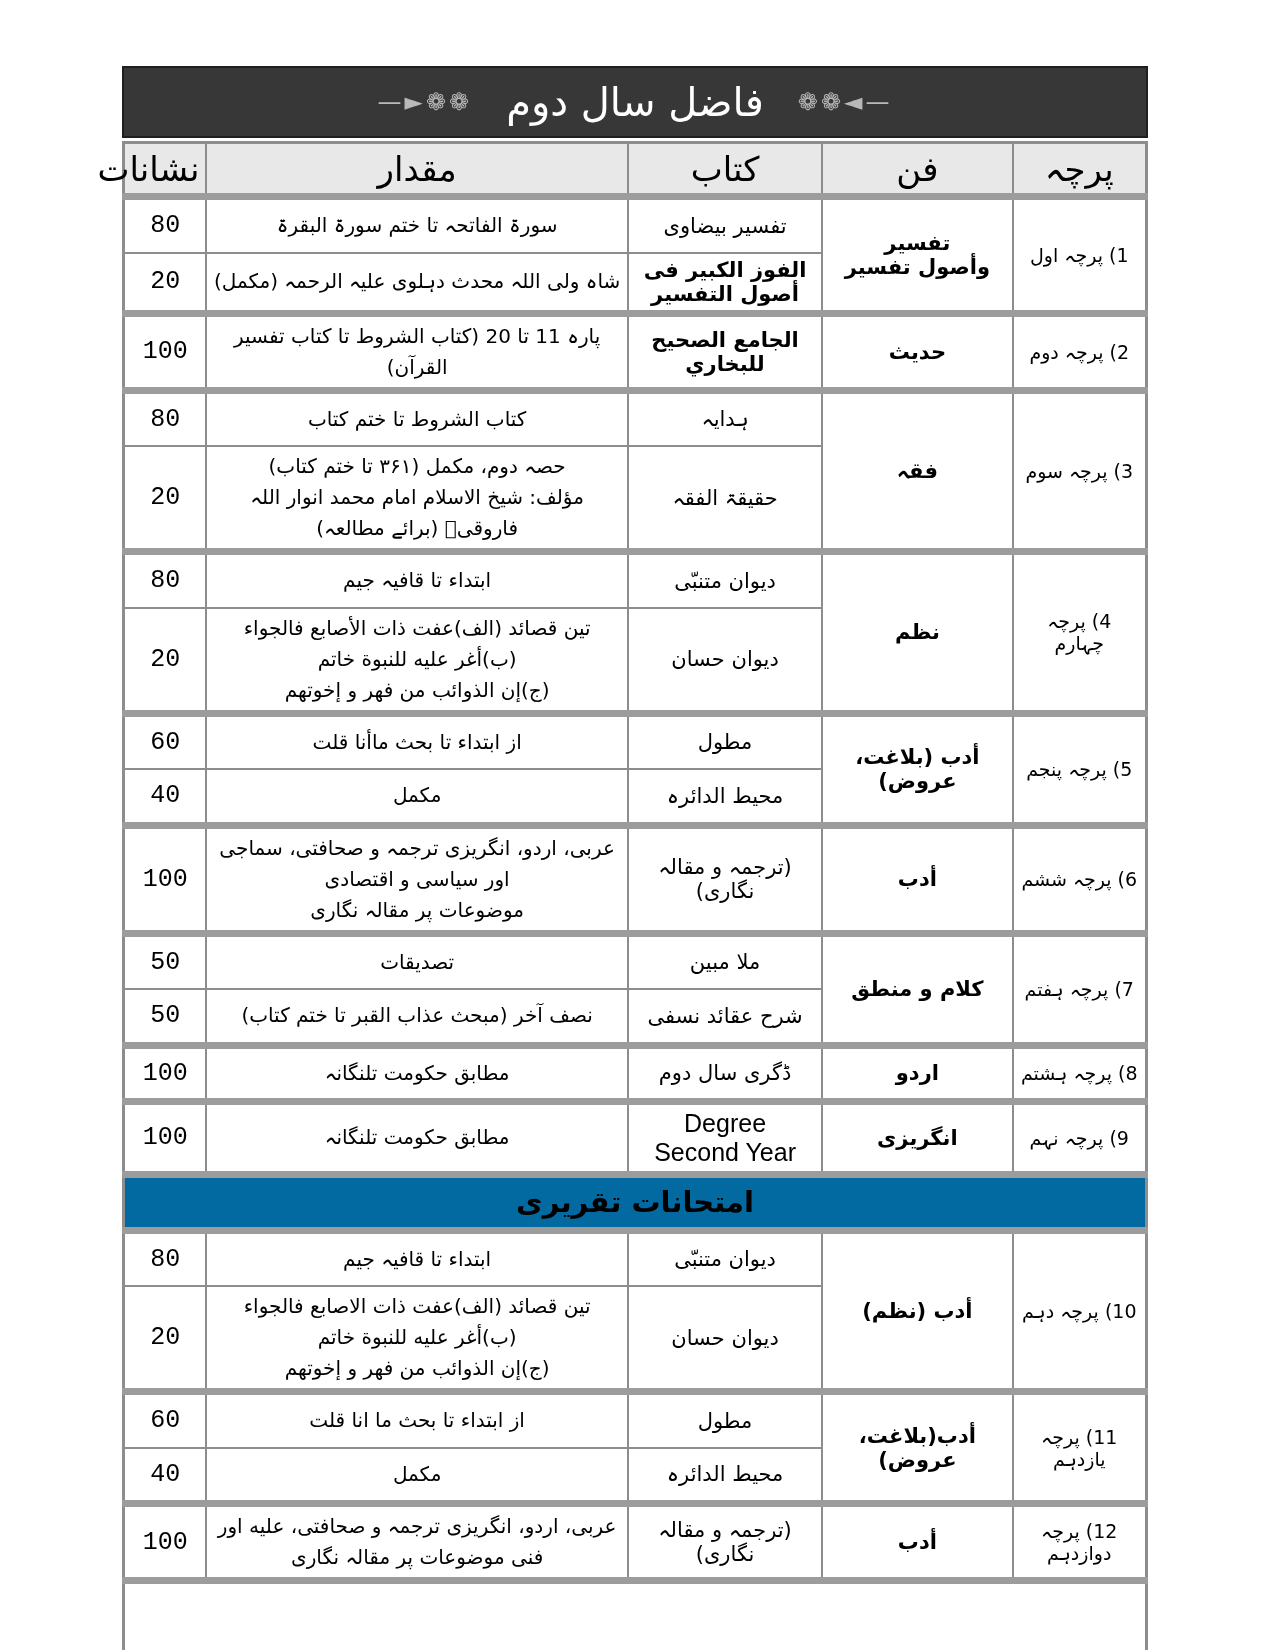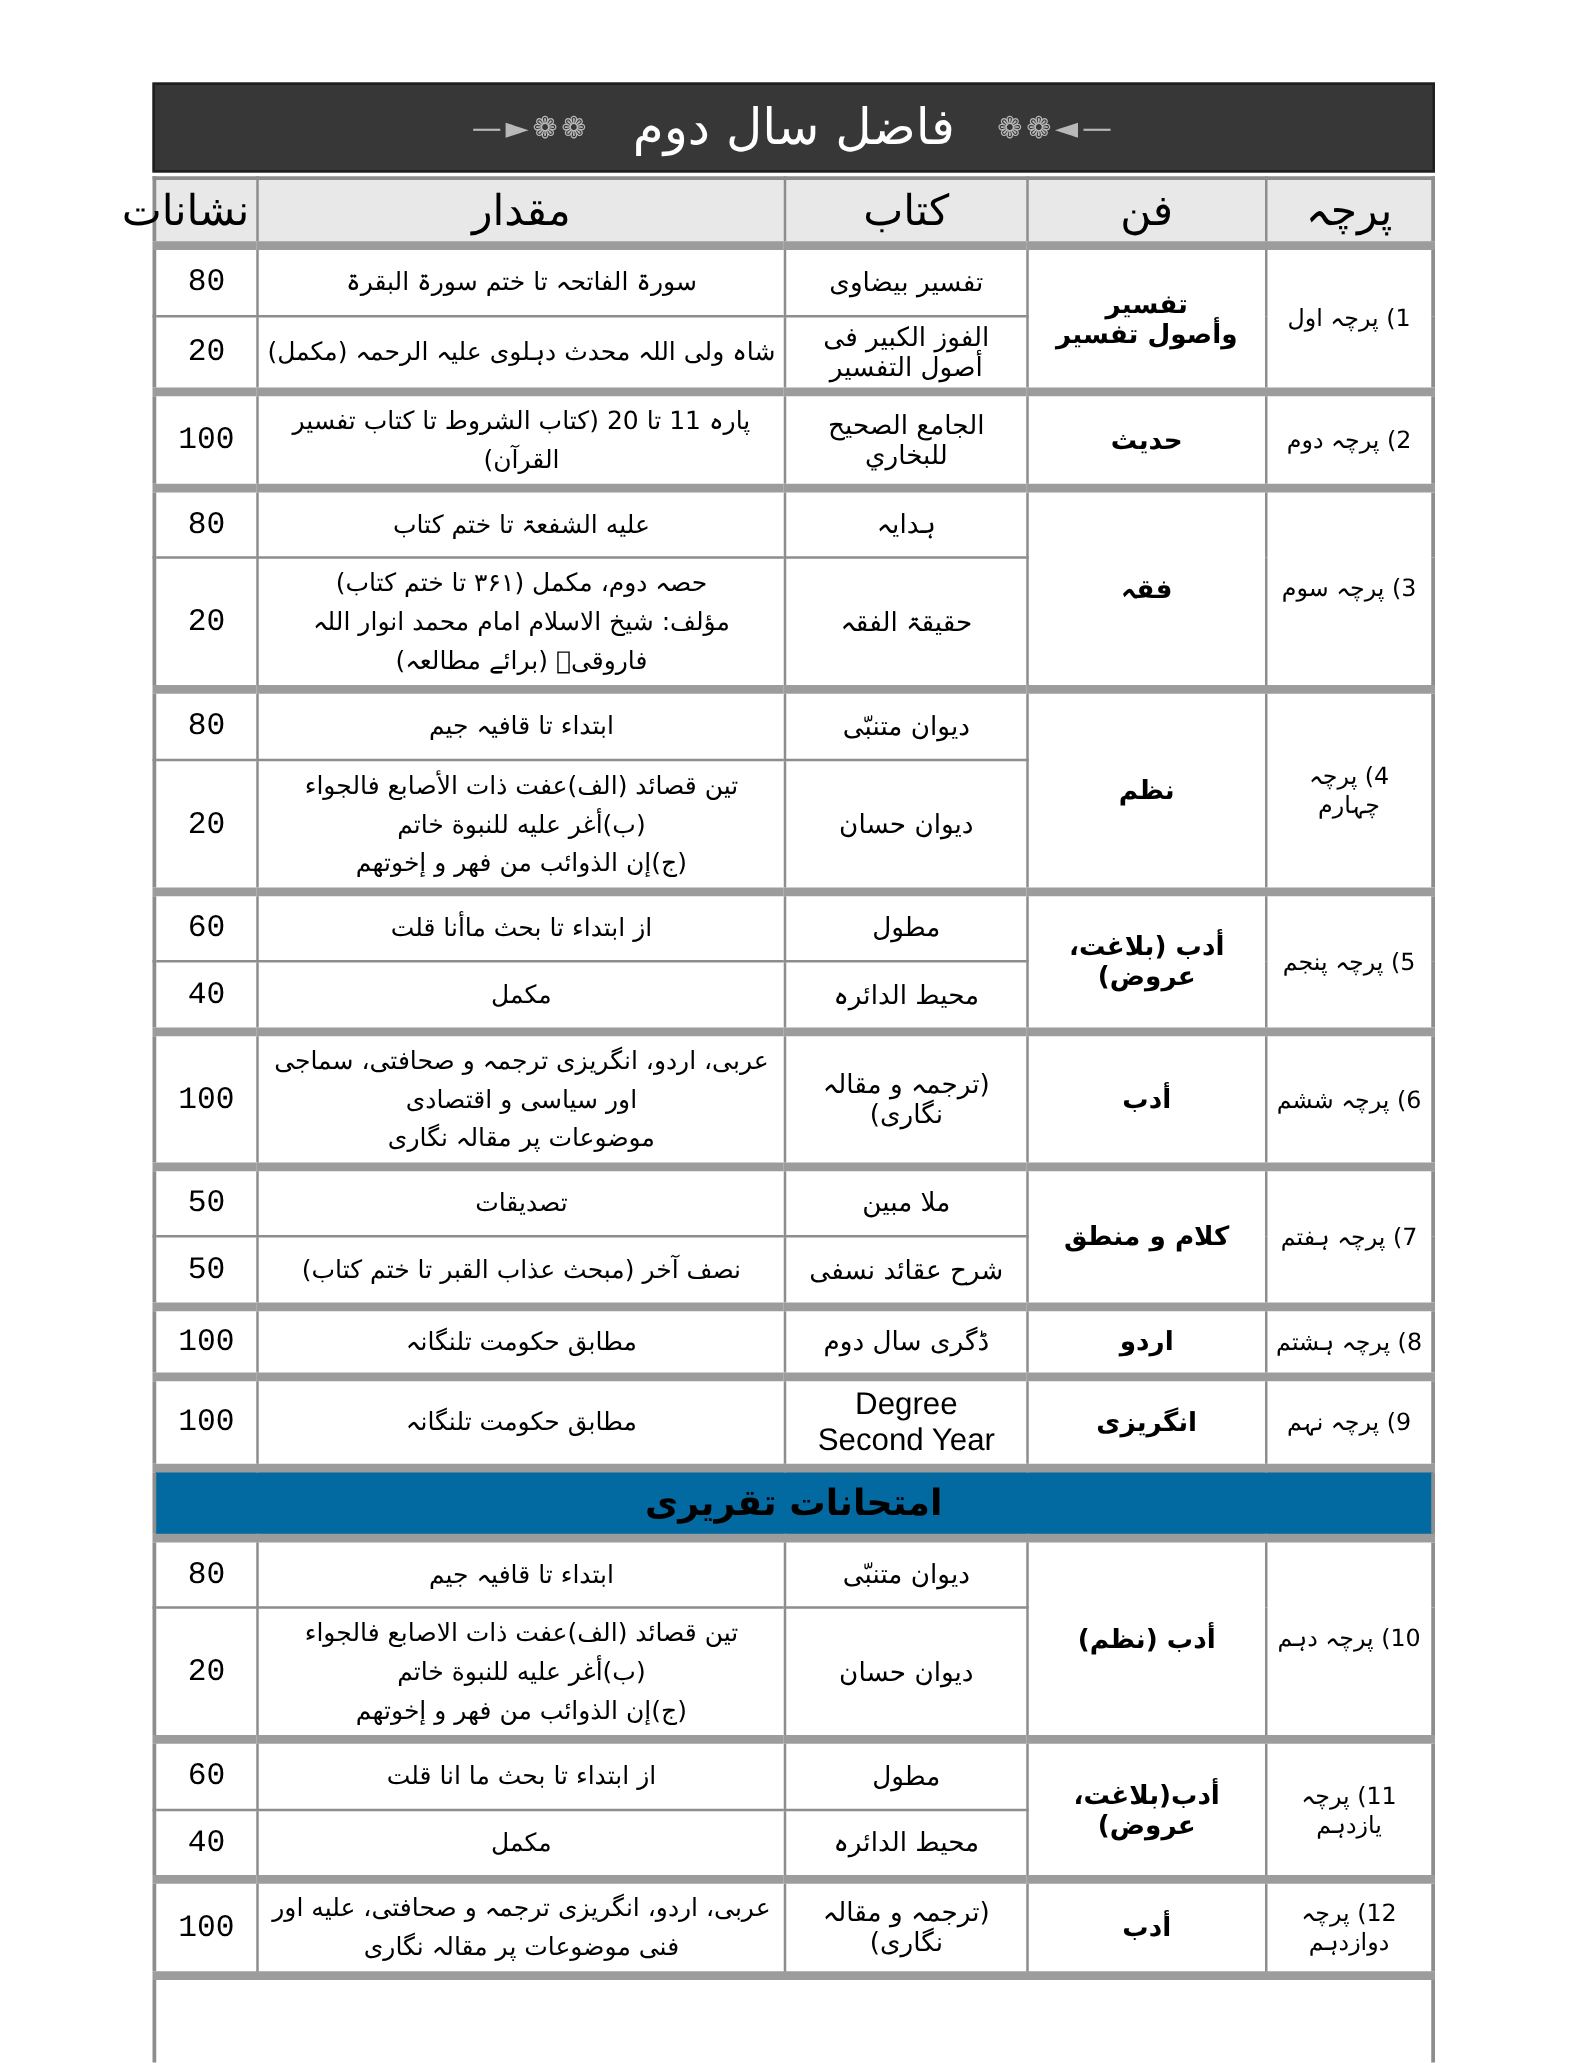--- a/index.html
+++ b/index.html
@@ -33,21 +33,21 @@
   }
   thead th{
     background:#e8e8e8;font-weight:normal;font-size:34px;height:54px;
     border-bottom:7px solid #9c9c9c;
   }
   tbody tr{height:56px;}
   tr.gs > td{border-top:7px solid #9c9c9c;}            
   td.paper{font-size:19px;}
   td.subject{font-weight:bold;font-size:21px;}
   td.book{font-size:21px;}
-  td.book.bold{font-weight:normal;}
+  td.book.bold{font-weight:bold;}
   td.book.latin{font-family:"Liberation Sans","DejaVu Sans",sans-serif;font-size:25px;margin-left:38px;}
   td.portion{font-size:20px;line-height:1.55;}
   td.marks{
     font-family:Liberation Mono, monospace;
     font-size:25px;direction:ltr;
   }
   tr.section-row td{
     background:#0369a1;font-weight:bold;font-size:29px;height:48px;
     border-top:7px solid #9c9c9c;border-bottom:7px solid #9c9c9c;
   }
@@ -100,21 +100,21 @@
             <td class="paper">2) پرچہ دوم</td>
             <td class="subject">حدیث</td>
             <td class="book bold">الجامع الصحیح للبخاري</td>
             <td class="portion">پارہ 11 تا 20 (کتاب الشروط تا کتاب تفسیر القرآن)</td>
             <td class="marks">100</td>
           </tr>
           <tr class="gs">
             <td class="paper" rowspan="2">3) پرچہ سوم</td>
             <td class="subject" rowspan="2">فقہ</td>
             <td class="book">ہدایہ</td>
-            <td class="portion">عليه الشفعۃ تا ختم کتاب</td>
+            <td class="portion">کتاب الشروط تا ختم کتاب</td>
             <td class="marks">80</td>
           </tr>
           <tr>
             <td class="book">حقیقۃ الفقہ</td>
             <td class="portion">حصہ دوم، مکمل (۳۶۱ تا ختم کتاب)
 مؤلف: شیخ الاسلام امام محمد انوار اللہ فاروقیؒ (برائے مطالعہ)</td>
             <td class="marks">20</td>
           </tr>
           <tr class="gs">
             <td class="paper" rowspan="2">4) پرچہ چہارم</td>

